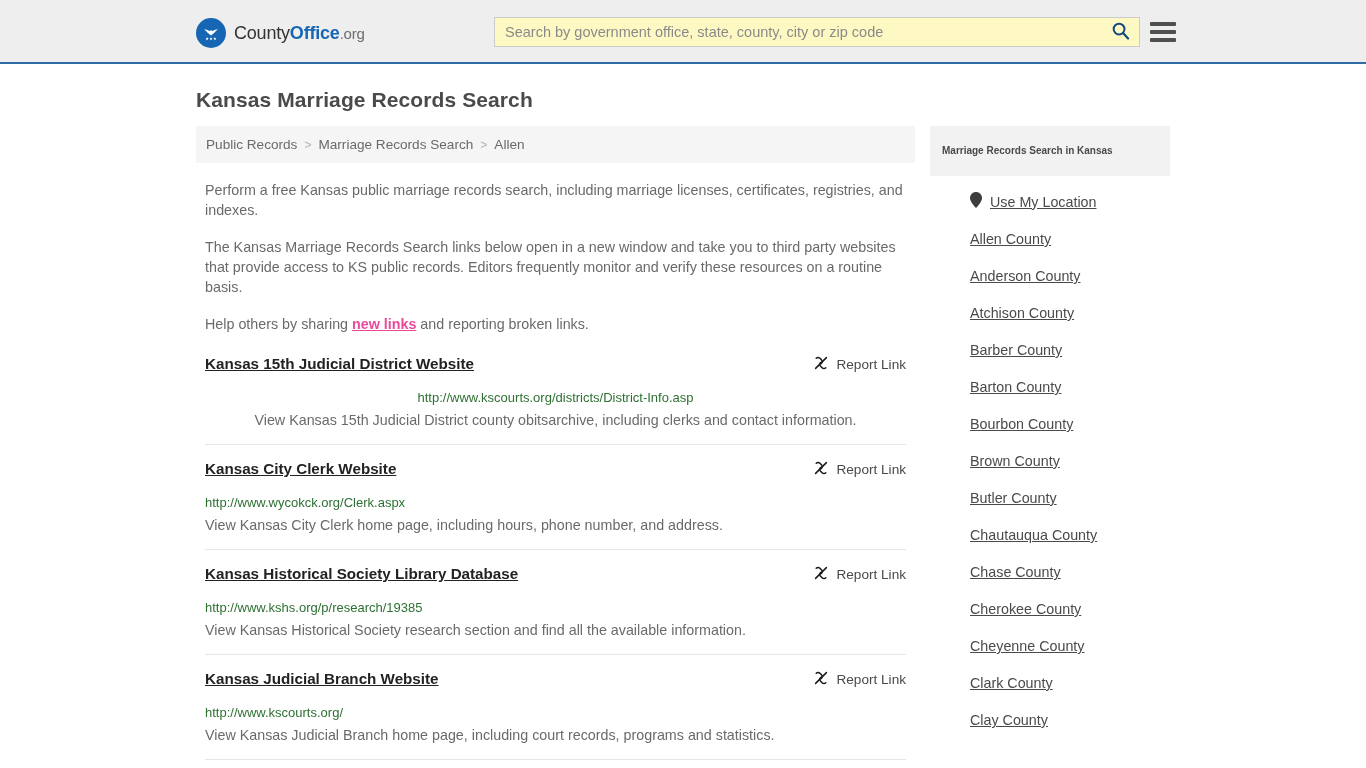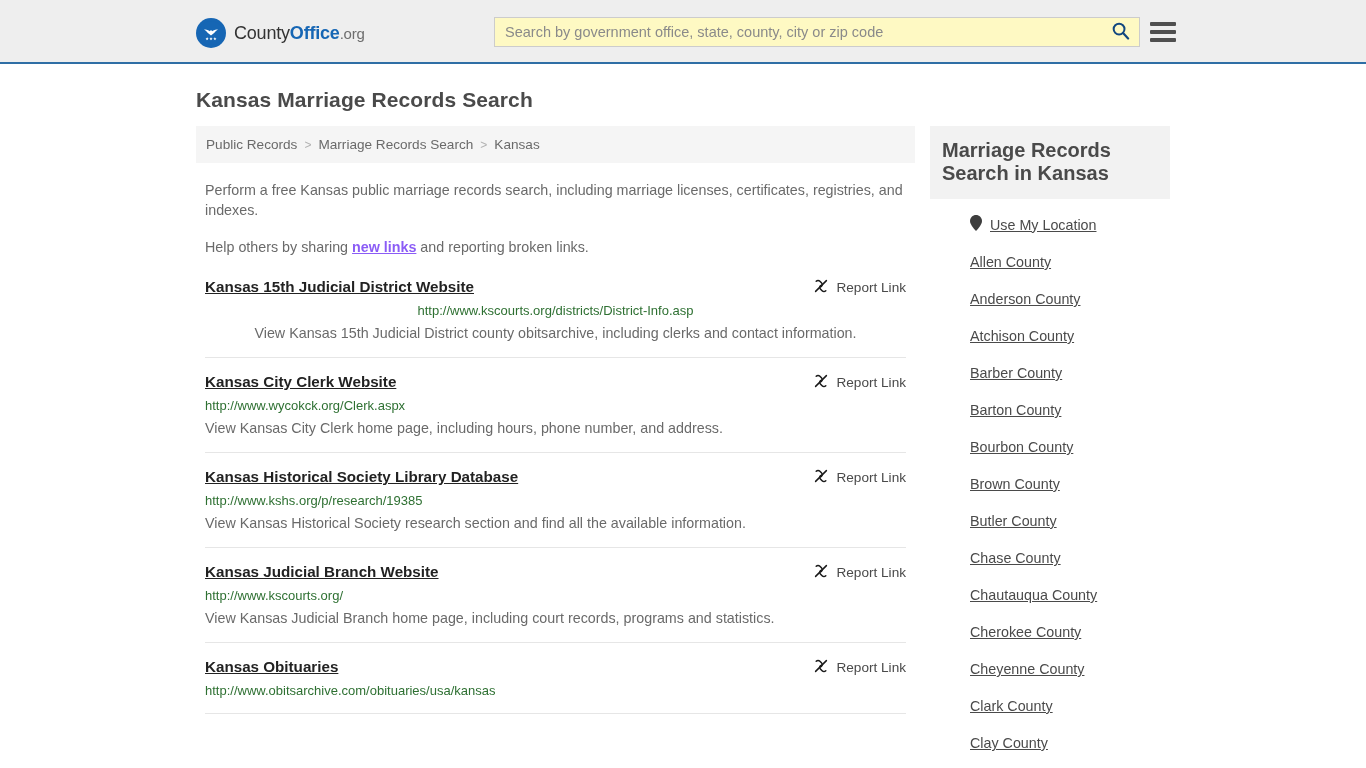--- a/index.html
+++ b/index.html
@@ -147,21 +147,21 @@
 
   
   .intro { padding: 0 9px; }
   .intro p {
     font-size: 14.3px;
     line-height: 20px;
     color: #6a6a6a;
     margin: 17px 0 0 0;
   }
   .intro p a {
-    color: #8b5cf6;
+    color: #ec4899;
     font-weight: bold;
   }
 
   
   .link-list { margin-top: 20px; padding: 0 9px; }
   .link-item {
     border-bottom: 1px solid #e6e6e6;
     padding-bottom: 14px;
     margin-bottom: 0;
     padding-top: 14px;
@@ -187,36 +187,36 @@
     color: #4a4a4a;
     text-decoration: none;
     white-space: nowrap;
     flex: none;
     margin-top: 1px;
     cursor: pointer;
   }
   .link-url {
     font-size: 13px;
     color: #2e7032;
-    margin-top: 5px;
+    margin-top: 15px;
     line-height: 17px;
     word-break: break-all;
   }
   .link-desc {
     font-size: 14.3px;
     color: #6a6a6a;
     margin-top: 4px;
     line-height: 20px;
   }
 
   
   .side-head {
     background: #f2f2f2;
     padding: 13px 12px 14px 12px;
-    font-size: 20px;
+    font-size: 10px;
     font-weight: bold;
     color: #4a4a4a;
     line-height: 23px;
   }
   .side-links { padding: 0 12px; }
   .side-link-row {
     padding: 10px 0 8px 0;
     display: flex;
     align-items: center;
     gap: 8px;
@@ -277,25 +277,26 @@
 
   <div class="columns">
 
     <div class="col-main">
 
       <nav class="breadcrumb">
         <a href="#">Public Records</a>
         <span class="sep">&gt;</span>
         <a href="#">Marriage Records Search</a>
         <span class="sep">&gt;</span>
-        <span class="current">Kansas</span>
+        <span class="current">Allen</span>
       </nav>
 
       <div class="intro">
         <p>Perform a free Kansas public marriage records search, including marriage licenses, certificates, registries, and indexes.</p>
+        <p>The Kansas Marriage Records Search links below open in a new window and take you to third party websites that provide access to KS public records. Editors frequently monitor and verify these resources on a routine basis.</p>
         <p><span>Help others by sharing </span><a href="#">new links</a><span> and reporting broken links.</span></p>
       </div>
 
       <div class="link-list">
 
         <div class="link-item">
           <div class="link-row">
             <a class="link-title" href="#">Kansas 15th Judicial District Website</a>
             <a class="report-link" href="#">
               <span>
@@ -429,24 +430,24 @@
         <div class="side-link-row">
           <a class="side-link" href="#">Bourbon County</a>
         </div>
         <div class="side-link-row">
           <a class="side-link" href="#">Brown County</a>
         </div>
         <div class="side-link-row">
           <a class="side-link" href="#">Butler County</a>
         </div>
         <div class="side-link-row">
+          <a class="side-link" href="#">Chautauqua County</a>
+        </div>
+        <div class="side-link-row">
           <a class="side-link" href="#">Chase County</a>
-        </div>
-        <div class="side-link-row">
-          <a class="side-link" href="#">Chautauqua County</a>
         </div>
         <div class="side-link-row">
           <a class="side-link" href="#">Cherokee County</a>
         </div>
         <div class="side-link-row">
           <a class="side-link" href="#">Cheyenne County</a>
         </div>
         <div class="side-link-row">
           <a class="side-link" href="#">Clark County</a>
         </div>

